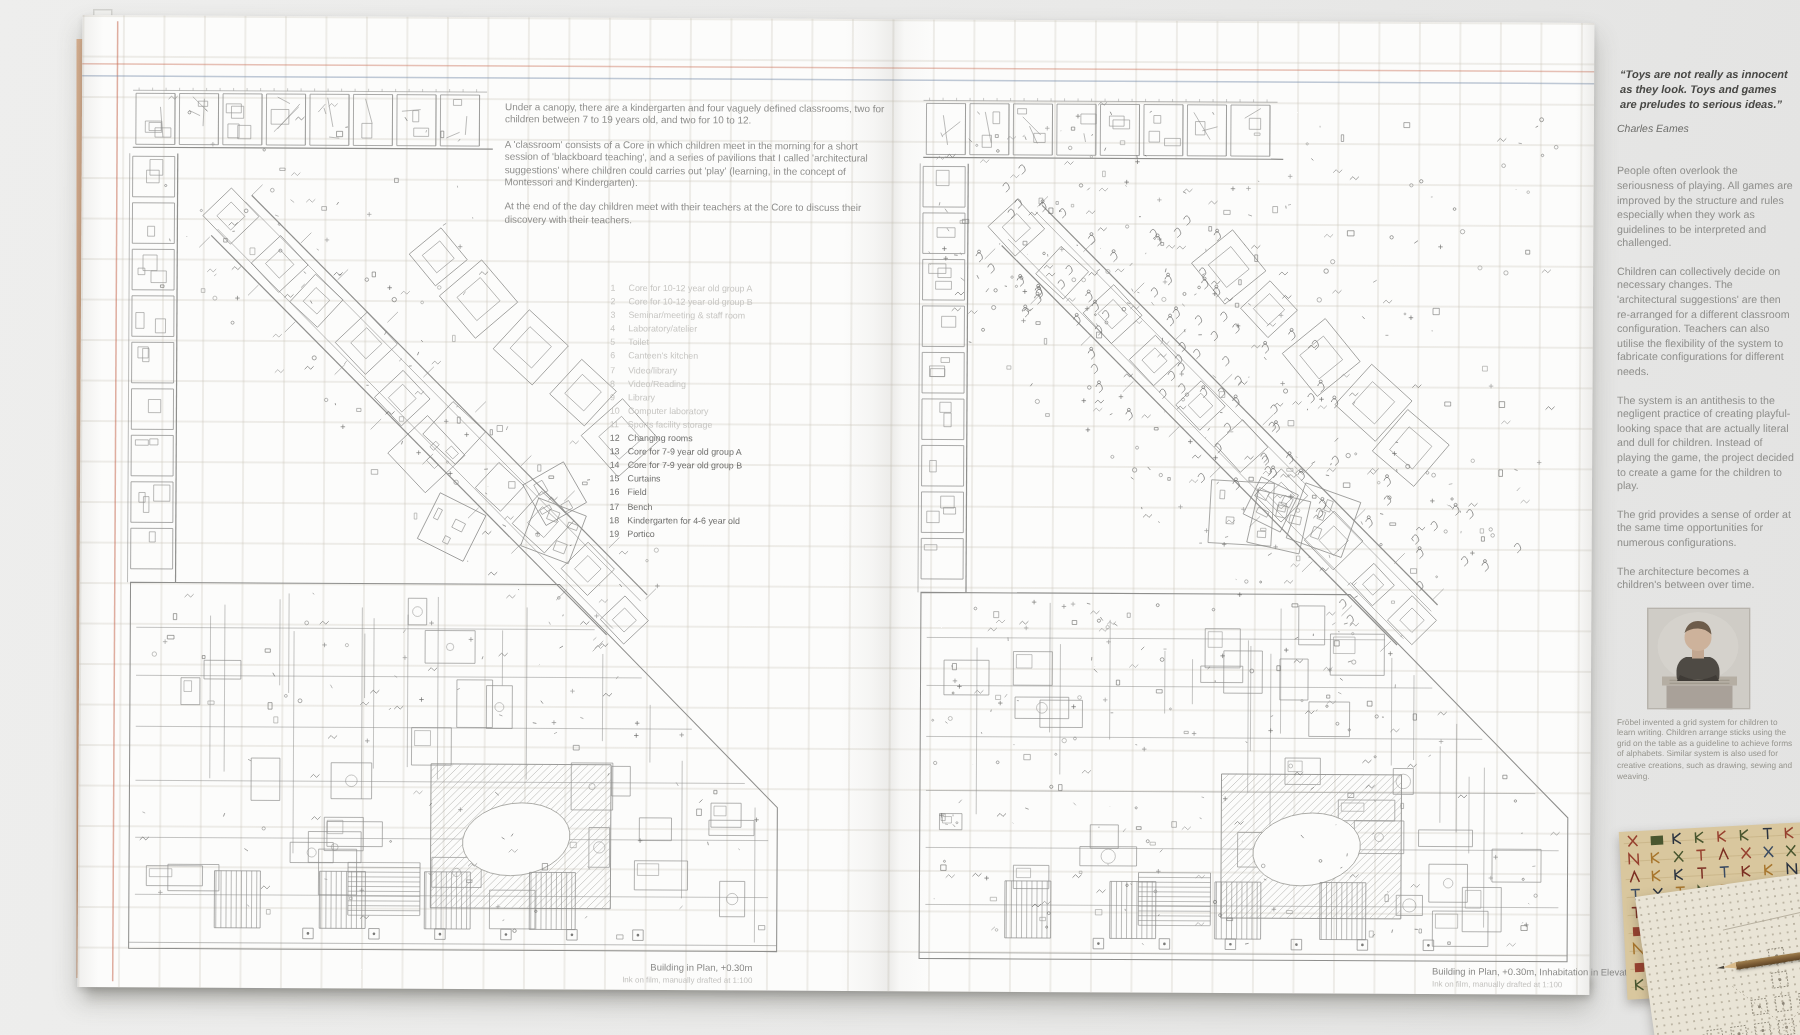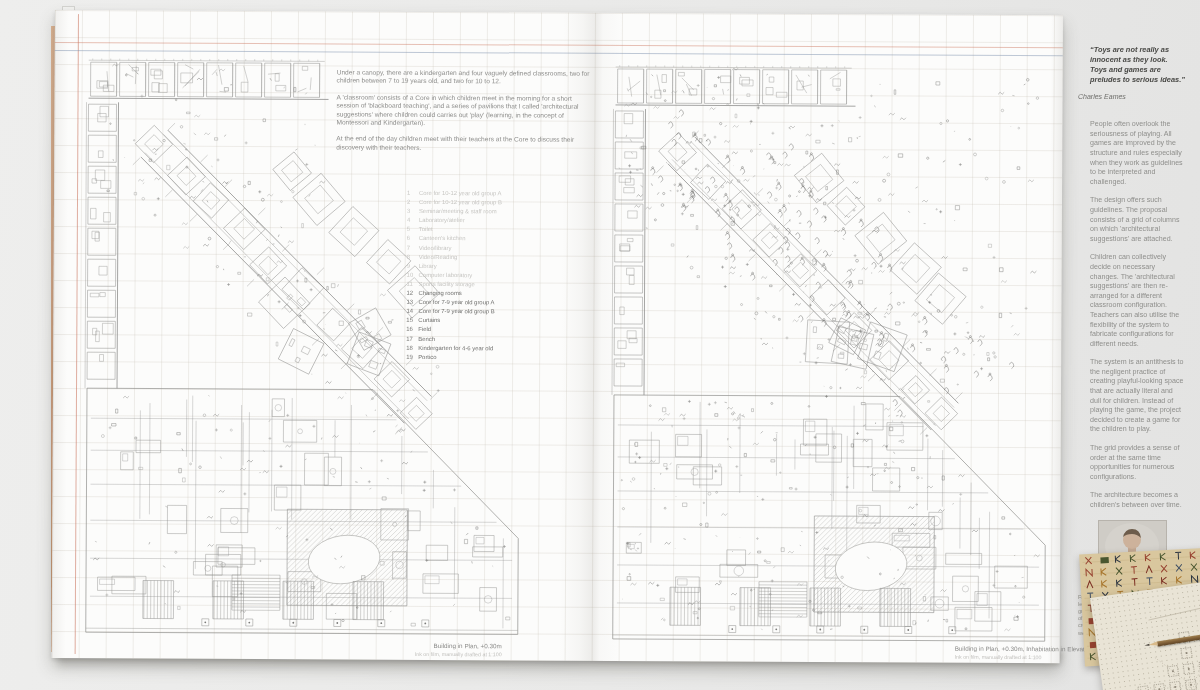--- a/index.html
+++ b/index.html
@@ -44,23 +44,23 @@
   .legend .muted{color:#c7c6c3;}
   .legend .strong{color:#6f6f6d;}
   .caption{position:absolute;top:630px;}
   .caption .cap-title{font-size:6.3px;color:#8a8a88;margin:0 0 1.5px;}
   .caption .cap-sub{font-size:5.3px;color:#c3c2bf;margin:0;}
   .cap-left{left:250px;width:200px;text-align:right;}
   .cap-right{left:903px;width:160px;text-align:left;}
   
   .sidebar{position:absolute;left:1078px;top:45px;width:119px;z-index:2;
     color:#8f8f8c;font-size:7.1px;line-height:9.6px;}
-  .quote{font-weight:bold;font-style:italic;color:#484845;font-size:7.4px;line-height:9.9px;margin:0 12px 7px;}
+  .quote{font-weight:bold;font-style:italic;color:#484845;font-size:7.4px;line-height:9.9px;margin:0 2px 7px;}
   .attr{font-style:italic;color:#6d6d6a;font-size:7px;margin:0 0 19px;}
-  .sidebar .body{margin:0 12px 9px;}
+  .sidebar .body{margin:0 0 9px;}
   .photo{display:block;width:69px;height:68px;margin:3px 0 6px 20px;}
   .photo-caption{font-size:5.5px;line-height:7.2px;color:#97968f;margin:0 0 6px;}
   
   .paper1{position:absolute;left:1082px;top:551px;width:135px;height:112px;z-index:3;
     background:#d9c79e;transform:rotate(-3deg);box-shadow:0 3px 7px rgba(60,55,45,.35);}
   .paper1 svg{position:absolute;inset:0;}
   .paper2{position:absolute;left:1090px;top:598px;width:230px;height:170px;z-index:4;
     background:#e9e4d6;transform:rotate(-8deg);transform-origin:0 0;
     box-shadow:0 3px 8px rgba(60,55,45,.35);
     background-image:radial-gradient(rgba(150,142,122,.55) .5px, transparent .9px);
@@ -1842,21 +1842,20 @@
     <p class="cap-sub">Ink on film, manually drafted at 1:100</p>
   </div>
 </div>
 
 <div class="sidebar">
   <p class="quote">“Toys are not really as innocent as they look. Toys and games are preludes to serious ideas.”</p>
   <p class="attr">Charles Eames</p>
   <div>
 
   <p class="body">People often overlook the seriousness of playing. All games are improved by the structure and rules especially when they work as guidelines to be interpreted  and challenged.</p>
-      <p class="body">The design offers such guidelines. The proposal consists of a grid of columns on which 'architectural suggestions' are attached.</p>
       <p class="body">Children can collectively decide on necessary changes. The 'architectural suggestions' are then re-arranged for a different classroom configuration. Teachers can also utilise the flexibility of the system to fabricate configurations for different needs.</p>
       <p class="body">The system is an antithesis to the negligent practice of creating playful-looking space that are actually literal and dull for children. Instead of playing the game, the project decided to create a game for the children to play.</p>
       <p class="body">The grid provides a sense of order at the same time opportunities for numerous configurations.</p>
       <p class="body">The architecture becomes a children's between over time.</p>
     </div>
 
   <svg class="photo" viewBox="0 0 69 68">
     <rect width="69" height="68" fill="#cfccc6"></rect>
     <ellipse cx="34" cy="26" rx="27" ry="23" fill="#d9d6d0" opacity=".6"></ellipse>
     <rect x="10" y="46" width="50" height="6" fill="#b5aea3"></rect>

